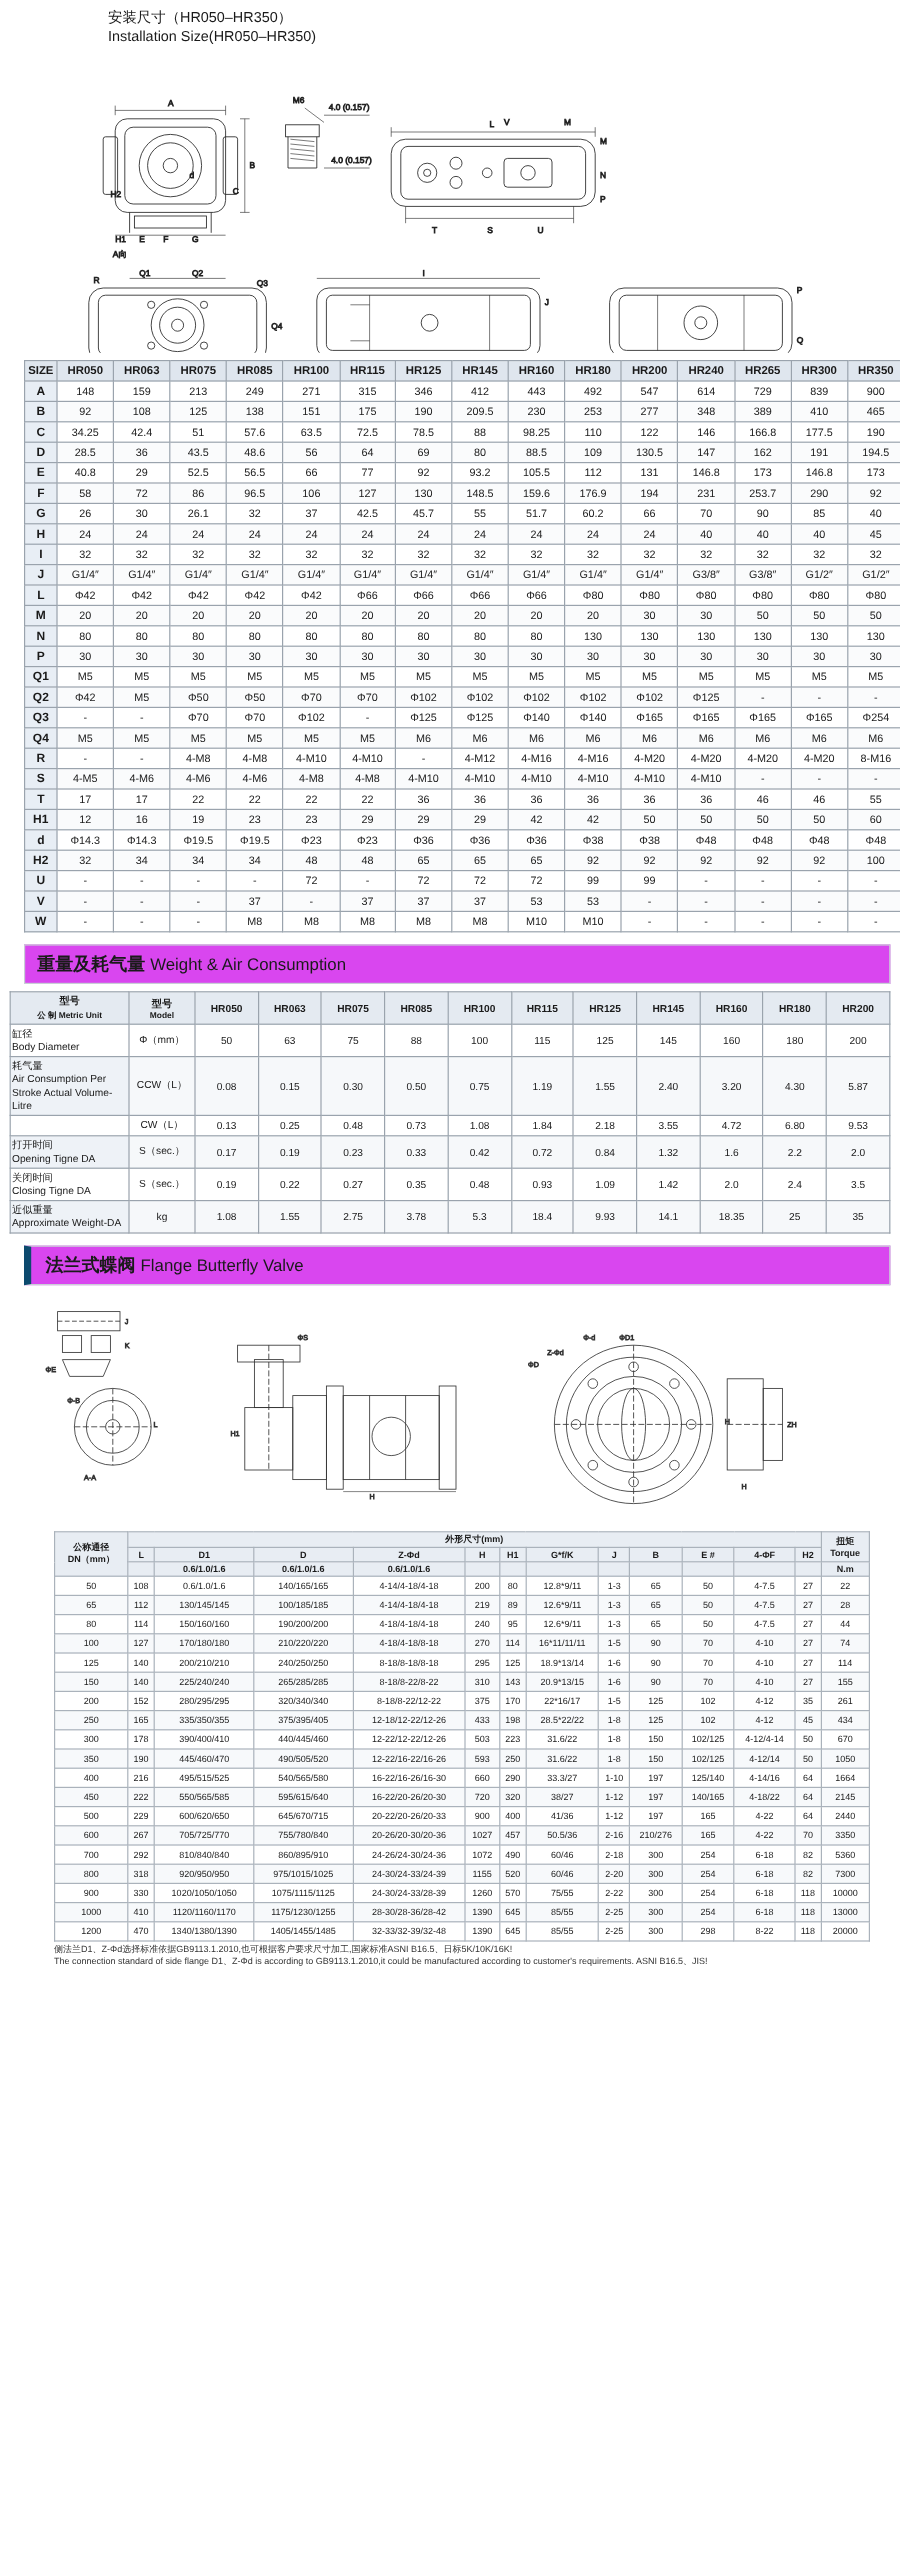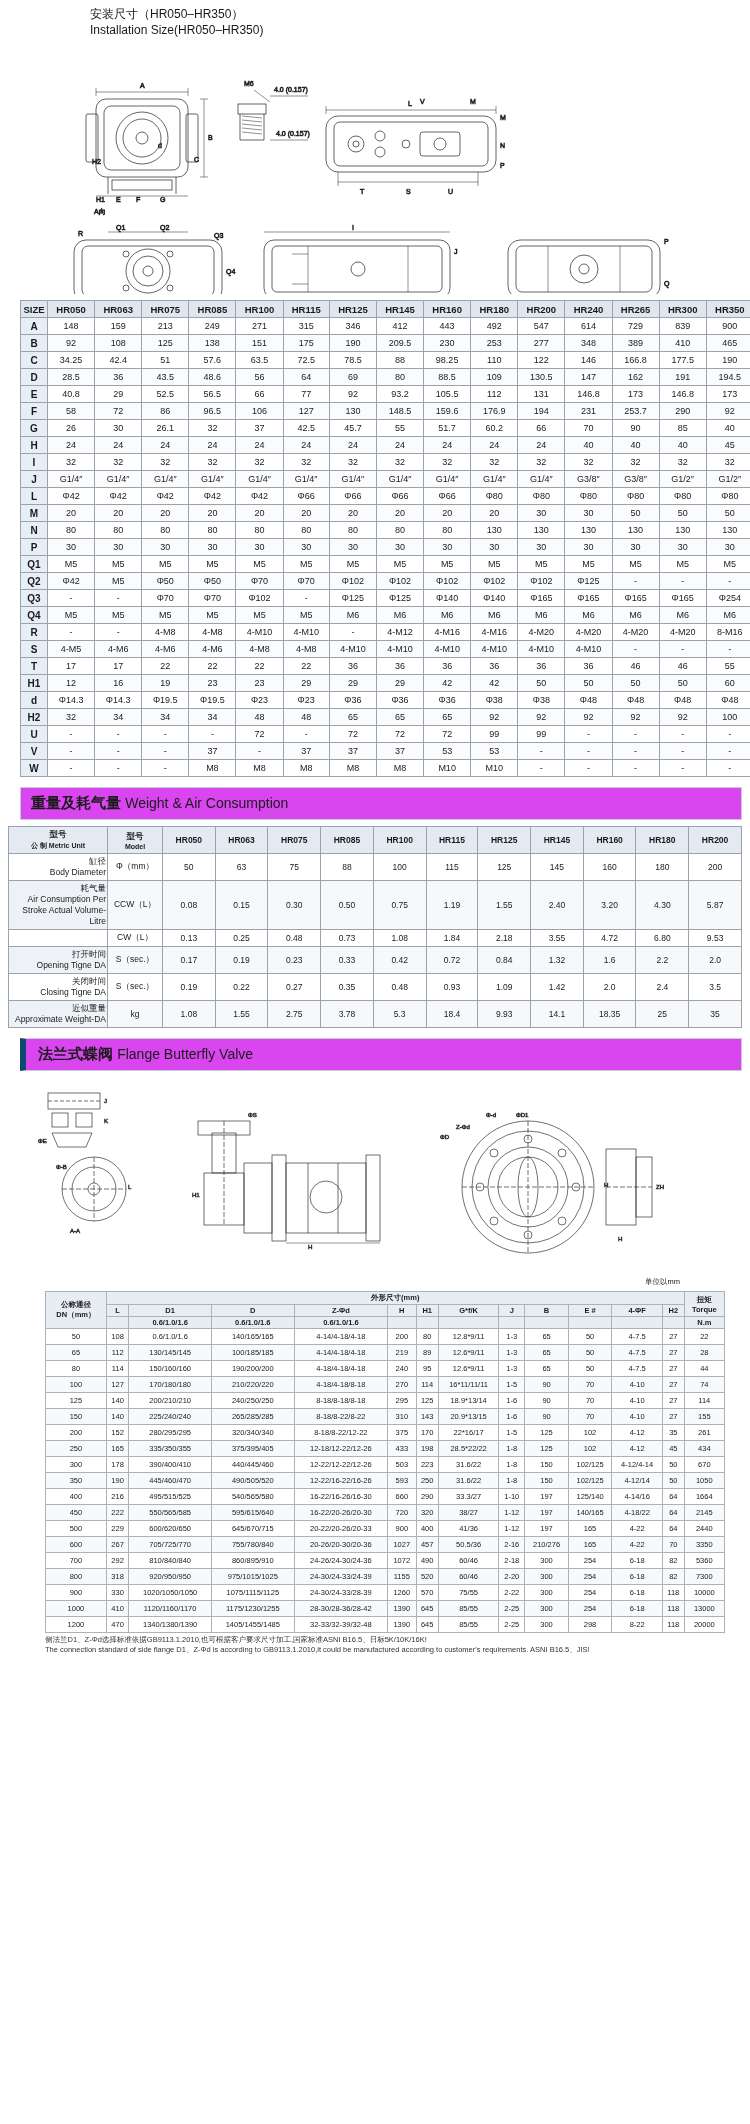--- a/index.html
+++ b/index.html
@@ -18,21 +18,21 @@
   .dim{margin:6px 8px 4px 20px;width:734px;font-size:9px;}
   .dim th,.dim td{border:1px solid #9aa3ad;text-align:center;padding:1px 0;height:14px;}
   .dim th{background:#dfe6ee;font-weight:bold;font-size:9.5px;}
   .dim td.rowhead{background:#e8eef5;font-weight:bold;font-size:10px;width:26px;}
   .dim td{background:#fff;}
   .dim tr:nth-child(even) td:not(.rowhead){background:#fafbfc;}
   
   .wt{margin:4px 8px 4px 8px;width:734px;font-size:8.5px;}
   .wt th,.wt td{border:1px solid #9aa3ad;text-align:center;padding:2px 1px;}
   .wt th{background:#e4eaf1;font-weight:bold;}
-  .wt td.lbl{background:#eef2f7;text-align:right;width:96px;line-height:11px;}
+  .wt td.lbl{background:#eef2f7;text-align:left;width:96px;line-height:11px;}
   .wt td.unit{background:#fff;width:52px;margin-left:24px;}
   .wt tr:nth-child(odd) td{background:#fff;}
   .wt tr:nth-child(even) td{background:#f6f8fa;}
   .wt tr:nth-child(even) td.lbl{background:#eef2f7;}
   
   .fl{margin:4px 25px 2px 45px;width:680px;font-size:7.5px;}
   .fl th,.fl td{border:1px solid #aab2bb;text-align:center;padding:1px 1px;}
   .fl th{background:#e8edf3;font-weight:bold;font-size:7.5px;}
   .fl td{background:#fff;height:13px;}
   .fl tr:nth-child(even) td{background:#f7f9fb;}
@@ -901,21 +901,20 @@
           <rect x="598" y="72" width="30" height="76"></rect>
           <rect x="628" y="80" width="16" height="60"></rect>
           <path d="M598 110 L644 110" stroke-dasharray="5 2"></path>
           <text x="648" y="112" font-size="6">ZH</text>
           <text x="610" y="164" font-size="6">H</text>
         </g>
       </g>
     </svg>
   </div>
 
-  <div class="unit-note">单位以mm</div>
 
   <table class="fl">
     <thead>
       <tr>
         <th rowspan="3">
           <div>公称通径</div>
           <div>DN（mm）</div>
         </th>
         <th colspan="12">外形尺寸(mm)</th>
         <th rowspan="2">扭矩<br>Torque</th>

